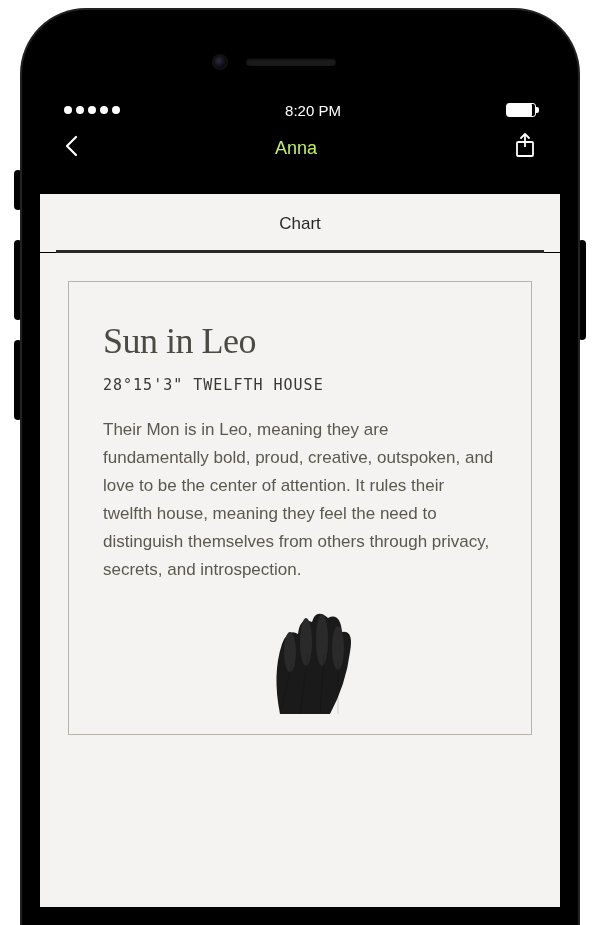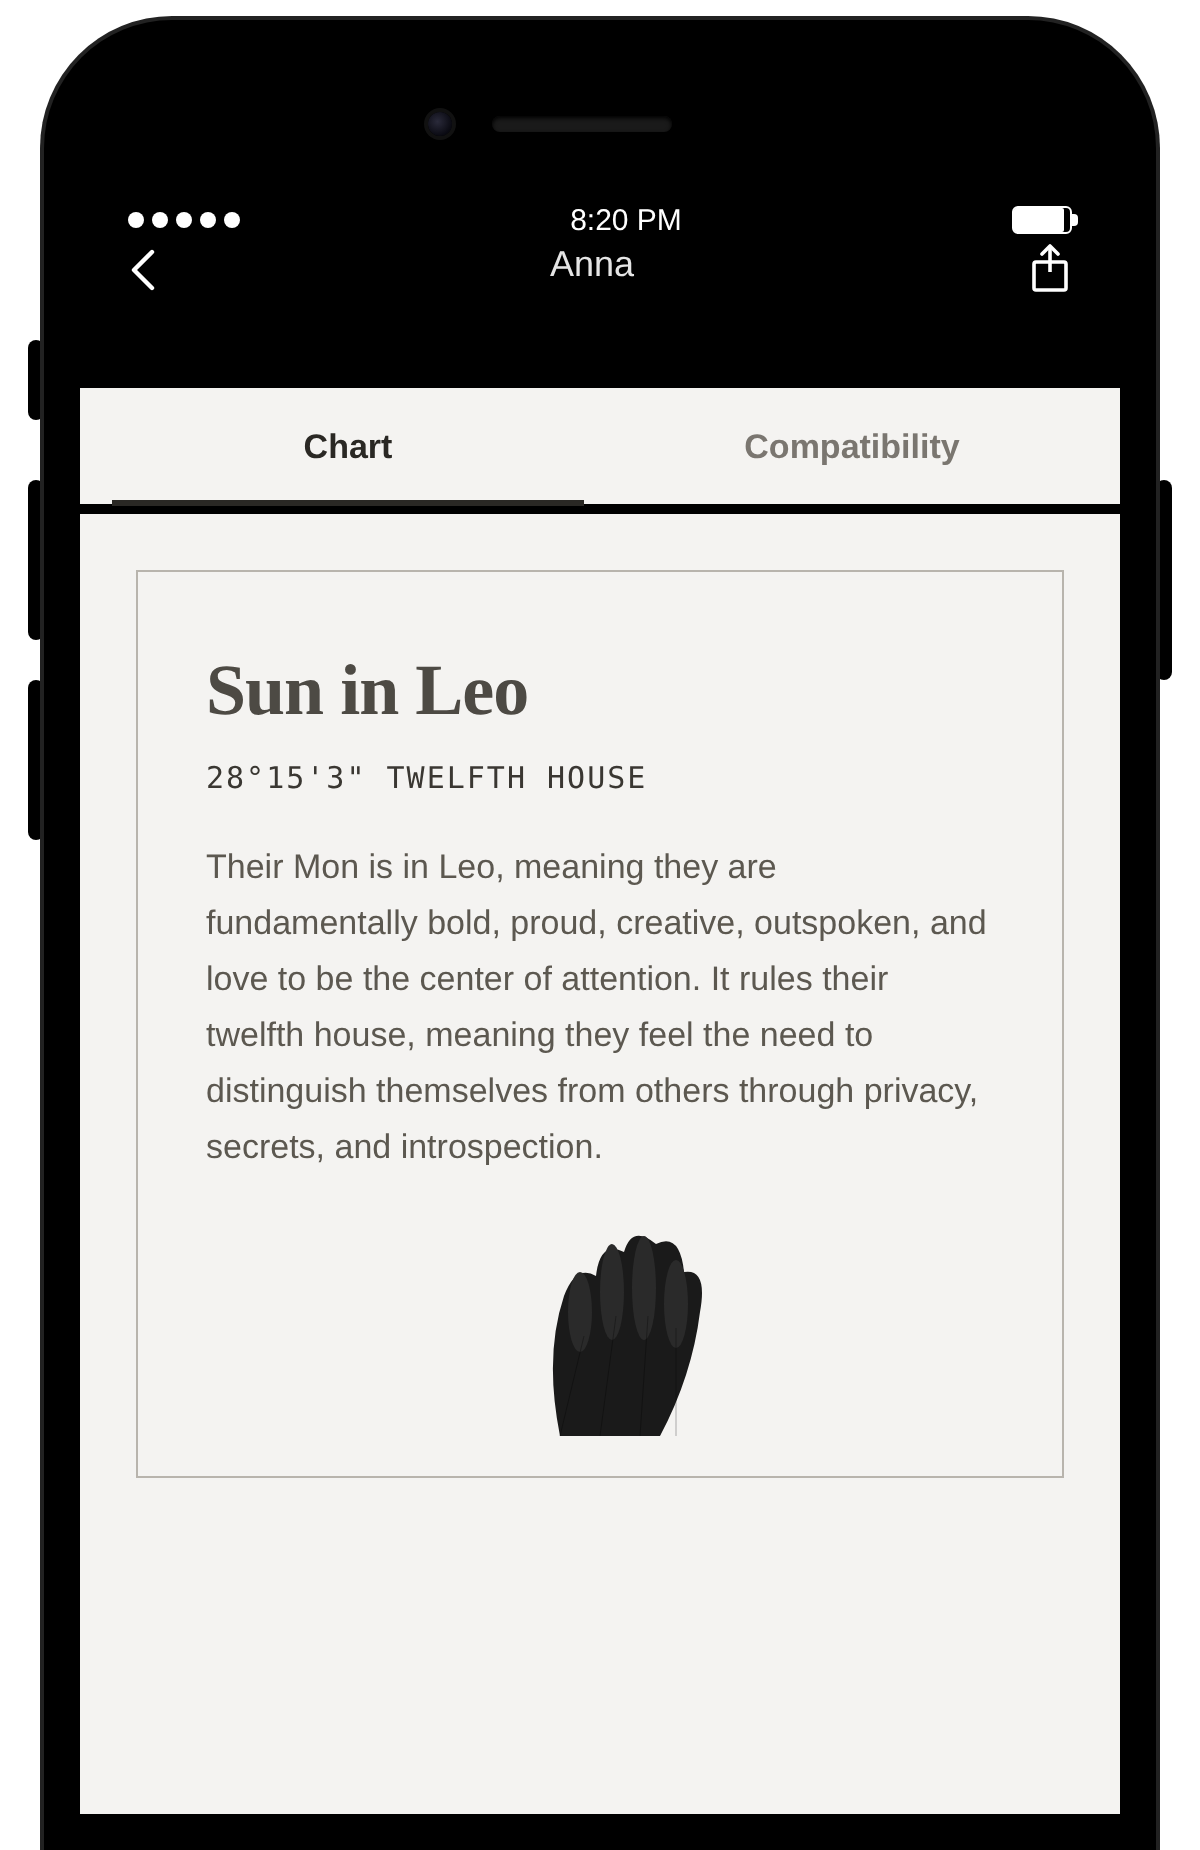--- a/index.html
+++ b/index.html
@@ -82,39 +82,39 @@
     }
     .battery::after {
       content:""; position:absolute; right:-4px; top:3px; width:3px; height:6px;
       background:#fff; border-radius: 0 2px 2px 0;
     }
     .battery-fill { background:#fff; height:100%; width:90%; border-radius:1px; }
 
     .nav-bar {
       height: 52px;
       display: flex;
+      align-items: center;
       justify-content: space-between;
       padding: 0 24px;
-      color: #e5e5e5;
+      color: #bef264;
     }
     .nav-back { font-size: 26px; font-weight: 200; cursor: pointer; }
     .nav-title { font-size: 18px; font-weight: 400; }
     .nav-share { cursor: pointer; }
 
     .content-sheet {
       background: #f4f3f1;
       position: absolute;
       top: 166px;
       left: 0; right: 0; bottom: 0;
     }
     .tab-bar {
       display: flex;
-      border-bottom: 5px solid #000000;
+      border-bottom: 1px solid #000000;
       padding: 0 8px;
-      font-weight: bold;
     }
     .tab {
       flex: 1;
       text-align: center;
       padding: 20px 4px 18px;
       font-size: 17px;
       color: #7a7670;
       cursor: pointer;
       position: relative;
     }
@@ -132,21 +132,21 @@
       padding: 28px;
     }
     .card {
       border: 1px solid #b8b4ad;
       padding: 38px 34px 20px;
     }
     .card-title {
       font-family: Georgia, 'Times New Roman', serif;
       font-size: 36px;
       color: #4d4a44;
-      font-weight: 700;
+      font-weight: 400;
       letter-spacing: -0.5px;
     }
     .card-coords {
       font-family: "Menlo", "Consolas", monospace;
       font-size: 15px;
       letter-spacing: 1px;
       color: #3a3732;
       margin-top: 14px;
     }
     .card-p {
@@ -205,21 +205,20 @@
           <rect x="3" y="9" width="16" height="14" rx="1" fill="none" stroke="#fff" stroke-width="1.8"></rect>
           <line x1="11" y1="1" x2="11" y2="14" stroke="#fff" stroke-width="1.8"></line>
           <polyline points="7,5 11,1 15,5" fill="none" stroke="#fff" stroke-width="1.8" stroke-linecap="round" stroke-linejoin="round"></polyline>
         </svg>
       </div>
     </div>
 
     <div class="content-sheet">
       <div class="tab-bar">
         <div class="tab active">Chart</div>
-        <div class="tab">Compatibility</div>
       </div>
 
       <div class="card-wrap">
         <div class="card">
           <div class="card-title">Sun in Leo</div>
           <div class="card-coords">28°15'3" TWELFTH HOUSE</div>
           <p class="card-p">Their Mon is in Leo, meaning they are fundamentally bold, proud, creative, outspoken, and love to be the center of attention.  It rules their twelfth house, meaning they feel the need to distinguish themselves from others through privacy, secrets, and introspection.</p>
           <div class="hand-illustration">
             <svg viewBox="0 0 160 110">
               <g fill="#1a1a1a">

